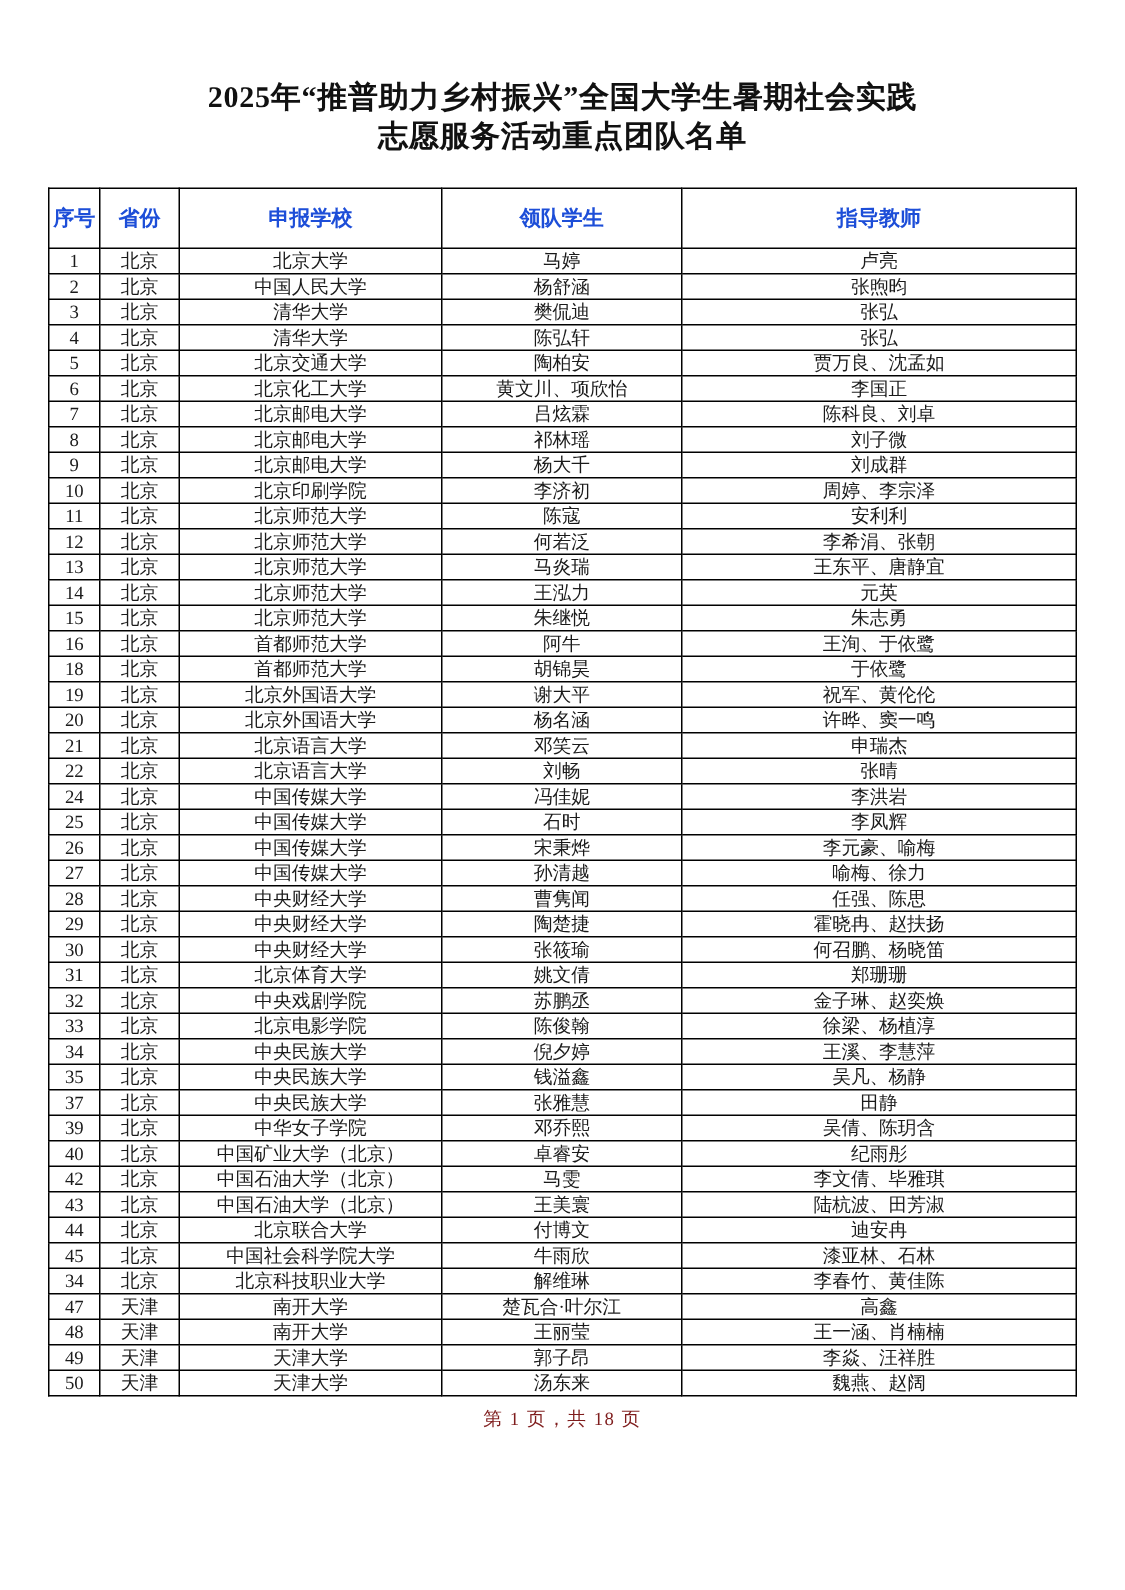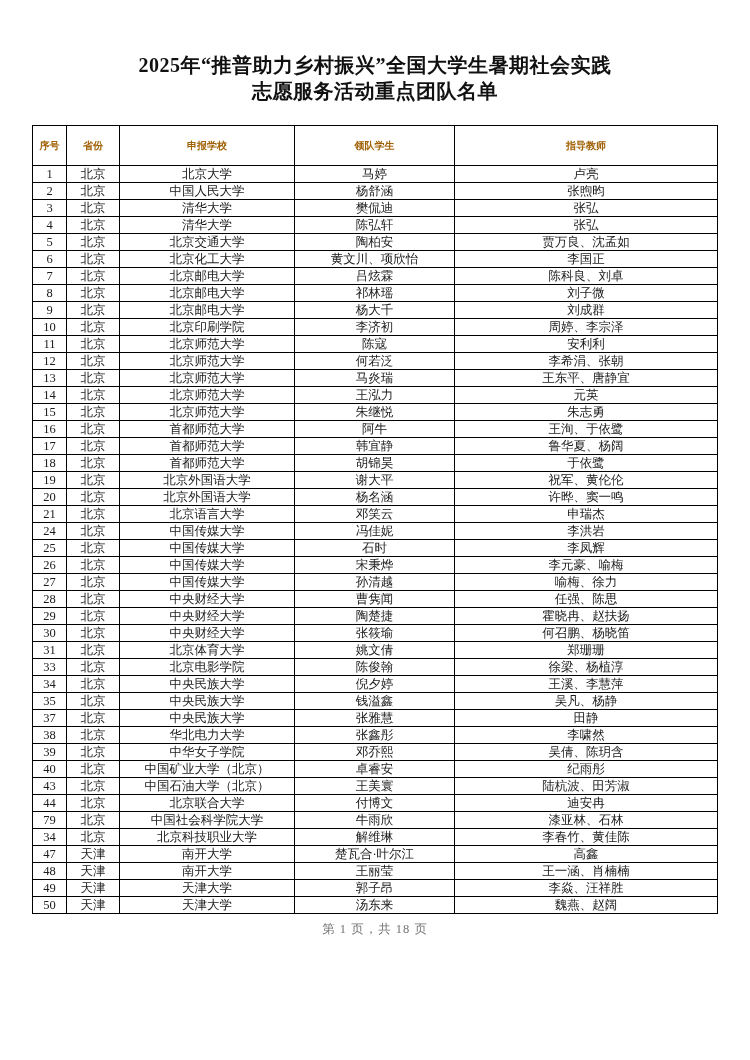--- a/index.html
+++ b/index.html
@@ -38,35 +38,35 @@
   .teams-table th, .teams-table td {
     border: 1px solid #000000;
     text-align: center;
     vertical-align: middle;
     padding: 0 1px;
     overflow: hidden;
     white-space: nowrap;
   }
   .teams-table th {
     height: 39px;
-    font-size: 10px;
+    font-size: 14px;
     font-weight: bold;
-    color: #a16207;
+    color: #1d4ed8;
   }
   .teams-table td {
     height: 16px;
     font-size: 12.5px;
     line-height: 16px;
     font-weight: normal;
   }
   .page-footer {
     text-align: center;
     font-size: 12.5px;
     margin-top: 7px;
-    color: #737373;
+    color: #7f1d1d;
     letter-spacing: 1px;
   }
 </style>
 </head>
 <body>
 
 <div class="page">
 
   <div class="doc-title">
     <div>2025年“推普助力乡村振兴”全国大学生暑期社会实践</div>
@@ -212,27 +212,20 @@
   </tr>
 
   <tr>
     <td>16</td>
     <td>北京</td>
     <td>首都师范大学</td>
     <td>阿牛</td>
     <td>王洵、于依鹭</td>
   </tr>
 
-  <tr>
-    <td>17</td>
-    <td>北京</td>
-    <td>首都师范大学</td>
-    <td>韩宜静</td>
-    <td>鲁华夏、杨阔</td>
-  </tr>
 
   <tr>
     <td>18</td>
     <td>北京</td>
     <td>首都师范大学</td>
     <td>胡锦昊</td>
     <td>于依鹭</td>
   </tr>
 
   <tr>
@@ -252,20 +245,27 @@
   </tr>
 
   <tr>
     <td>21</td>
     <td>北京</td>
     <td>北京语言大学</td>
     <td>邓笑云</td>
     <td>申瑞杰</td>
   </tr>
 
+  <tr>
+    <td>22</td>
+    <td>北京</td>
+    <td>北京语言大学</td>
+    <td>刘畅</td>
+    <td>张晴</td>
+  </tr>
 
 
   <tr>
     <td>24</td>
     <td>北京</td>
     <td>中国传媒大学</td>
     <td>冯佳妮</td>
     <td>李洪岩</td>
   </tr>
 
@@ -318,20 +318,27 @@
   </tr>
 
   <tr>
     <td>31</td>
     <td>北京</td>
     <td>北京体育大学</td>
     <td>姚文倩</td>
     <td>郑珊珊</td>
   </tr>
 
+  <tr>
+    <td>32</td>
+    <td>北京</td>
+    <td>中央戏剧学院</td>
+    <td>苏鹏丞</td>
+    <td>金子琳、赵奕焕</td>
+  </tr>
 
   <tr>
     <td>33</td>
     <td>北京</td>
     <td>北京电影学院</td>
     <td>陈俊翰</td>
     <td>徐梁、杨植淳</td>
   </tr>
 
   <tr>
@@ -352,64 +359,64 @@
 
 
   <tr>
     <td>37</td>
     <td>北京</td>
     <td>中央民族大学</td>
     <td>张雅慧</td>
     <td>田静</td>
   </tr>
 
-  <tr>
-    <td>38</td>
-    <td>北京</td>
-    <td>华北电力大学</td>
-    <td>张鑫彤</td>
-    <td>李啸然</td>
-  </tr>
 
   <tr>
     <td>39</td>
     <td>北京</td>
     <td>中华女子学院</td>
     <td>邓乔熙</td>
     <td>吴倩、陈玥含</td>
   </tr>
 
   <tr>
     <td>40</td>
     <td>北京</td>
     <td>中国矿业大学（北京）</td>
     <td>卓睿安</td>
     <td>纪雨彤</td>
   </tr>
 
 
+  <tr>
+    <td>42</td>
+    <td>北京</td>
+    <td>中国石油大学（北京）</td>
+    <td>马雯</td>
+    <td>李文倩、毕雅琪</td>
+  </tr>
 
   <tr>
     <td>43</td>
     <td>北京</td>
     <td>中国石油大学（北京）</td>
     <td>王美寰</td>
     <td>陆杭波、田芳淑</td>
   </tr>
 
   <tr>
     <td>44</td>
     <td>北京</td>
     <td>北京联合大学</td>
     <td>付博文</td>
     <td>迪安冉</td>
   </tr>
 
   <tr>
-    <td>79</td>
+    <td>45</td>
     <td>北京</td>
     <td>中国社会科学院大学</td>
     <td>牛雨欣</td>
     <td>漆亚林、石林</td>
   </tr>
 
   <tr>
     <td>34</td>
     <td>北京</td>
     <td>北京科技职业大学</td>

